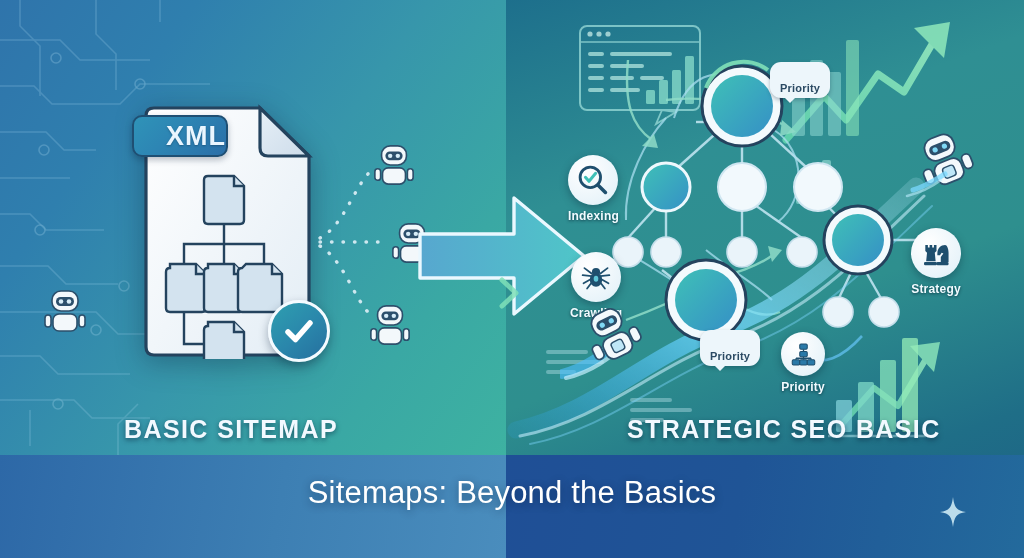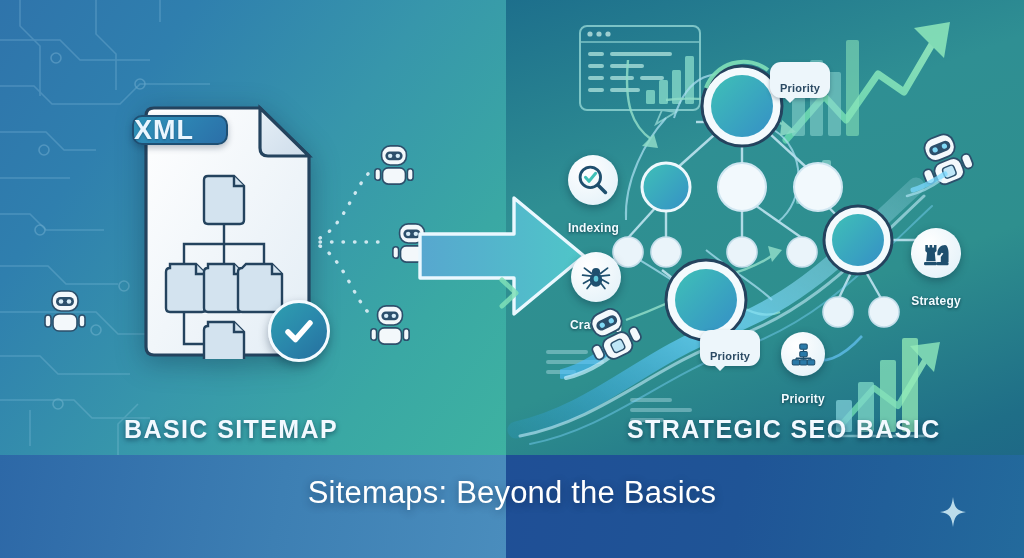--- a/index.html
+++ b/index.html
@@ -35,25 +35,25 @@
 
   
   #doc-card{
     position:absolute; left:140px; top:104px; width:175px; height:255px;
   }
   #doc-shape{
     position:absolute; inset:0;
     filter:drop-shadow(0 6px 14px rgba(10,30,55,.35));
   }
   .xml-badge{
-    position:absolute; left:-8px; top:11px; width:96px; height:30px;
+    position:absolute; left:-8px; top:11px; width:96px; height:42px;
     border-radius:10px;
     background:linear-gradient(135deg,#2f93b8 0%,#2d86b4 40%,#2b6fa8 100%);
     border:2px solid #1f4f73;
-    display:flex; align-items:center; justify-content:flex-start;
+    display:flex; align-items:center; justify-content:flex-end;
     box-shadow:0 3px 6px rgba(10,30,55,.28);
   }
   .xml-badge span{
     color:#eaf6ff; font-size:27px; font-weight:bold; letter-spacing:1px;
     text-shadow:0 1px 2px rgba(20,60,90,.5);
   }
   #check-badge{
     position:absolute; left:268px; top:300px; width:62px; height:62px;
     border-radius:50%;
     background:linear-gradient(140deg,#2e9fb0 0%,#2a86ab 55%,#256f9e 100%);
@@ -85,21 +85,21 @@
   .icon-node{ position:absolute; width:auto; text-align:center; }
   .icon-circle{
     width:50px; height:50px; border-radius:50%;
     background:radial-gradient(circle at 35% 30%,#ffffff 0%,#e9f4fa 70%,#dbeaf3 100%);
     display:flex; align-items:center; justify-content:center;
     box-shadow:0 3px 8px rgba(8,30,50,.35);
     margin:0 auto;
   }
   .icon-circle.sm{ width:44px; height:44px; }
   .icon-label{
-    margin-top:16px; color:#f1fbff; font-size:12px; font-weight:bold;
+    margin-top:4px; color:#f1fbff; font-size:12px; font-weight:bold;
     letter-spacing:.2px; text-shadow:0 1px 3px rgba(6,30,45,.7);
   }
 
   
   .caption{
     position:absolute; top:415px; color:#f2f9ff;
     font-size:25px; font-weight:bold; letter-spacing:1.4px;
     text-shadow:0 2px 5px rgba(8,30,55,.55);
     white-space:nowrap;
   }

